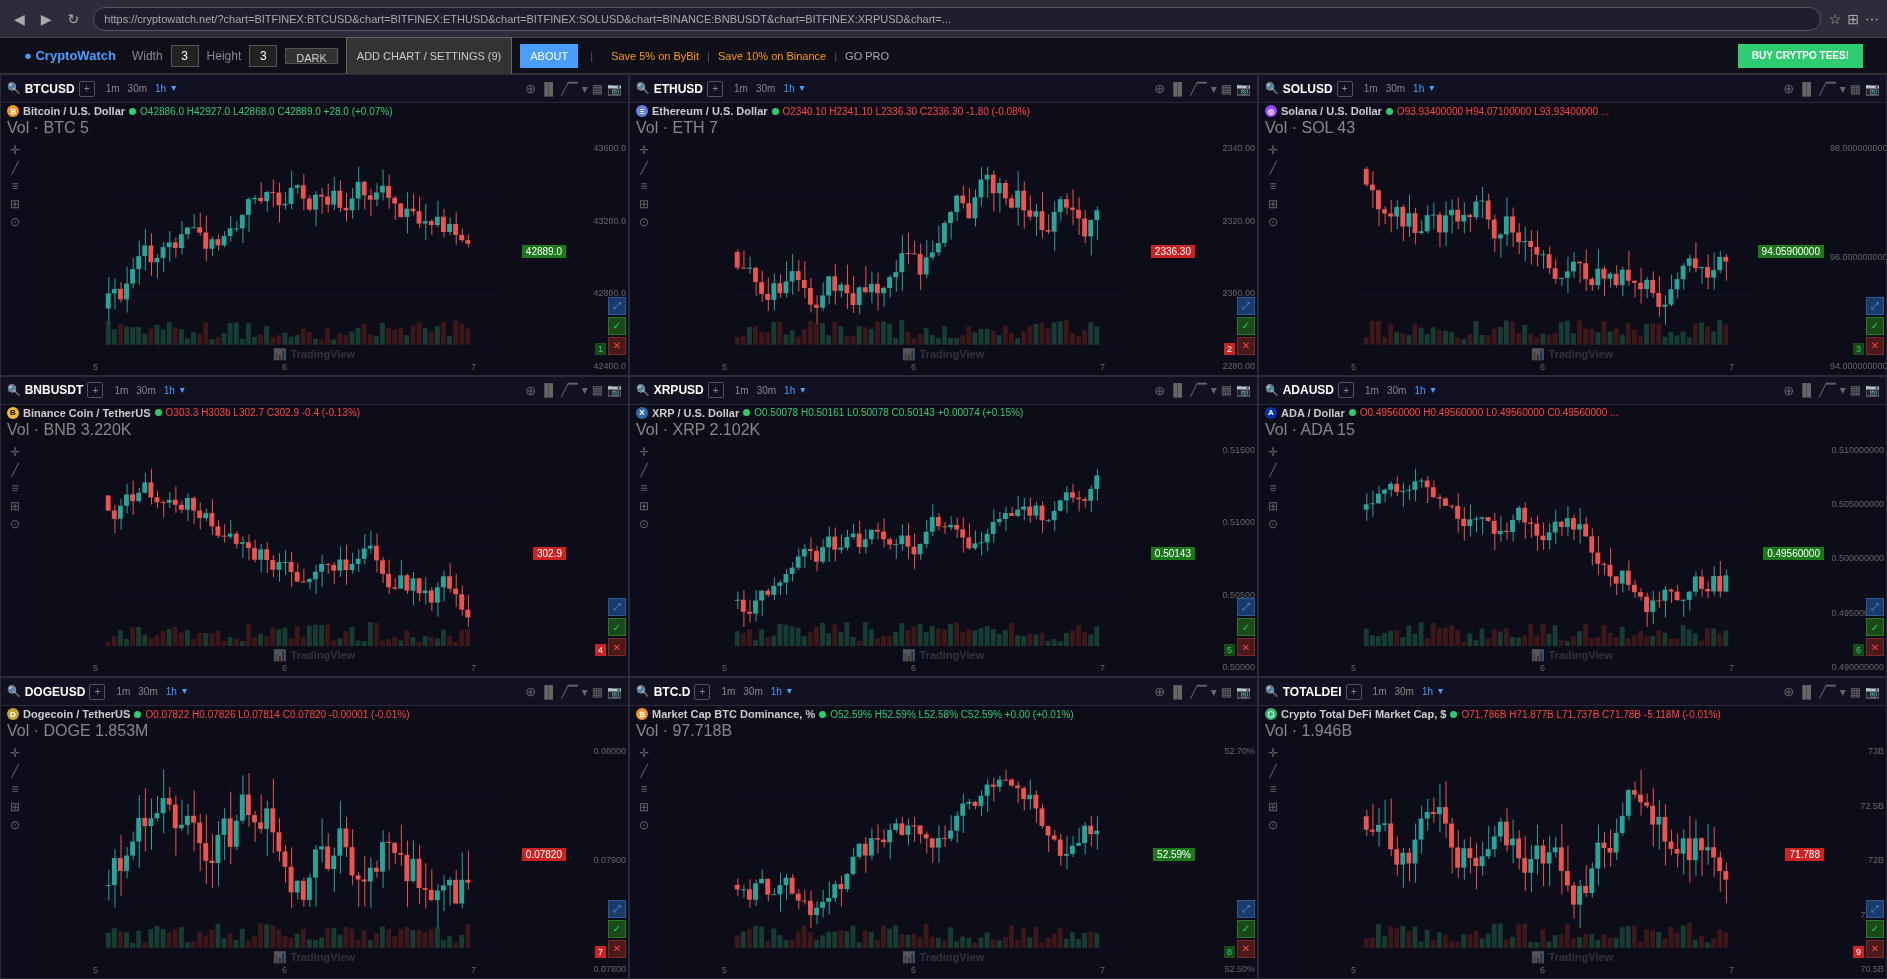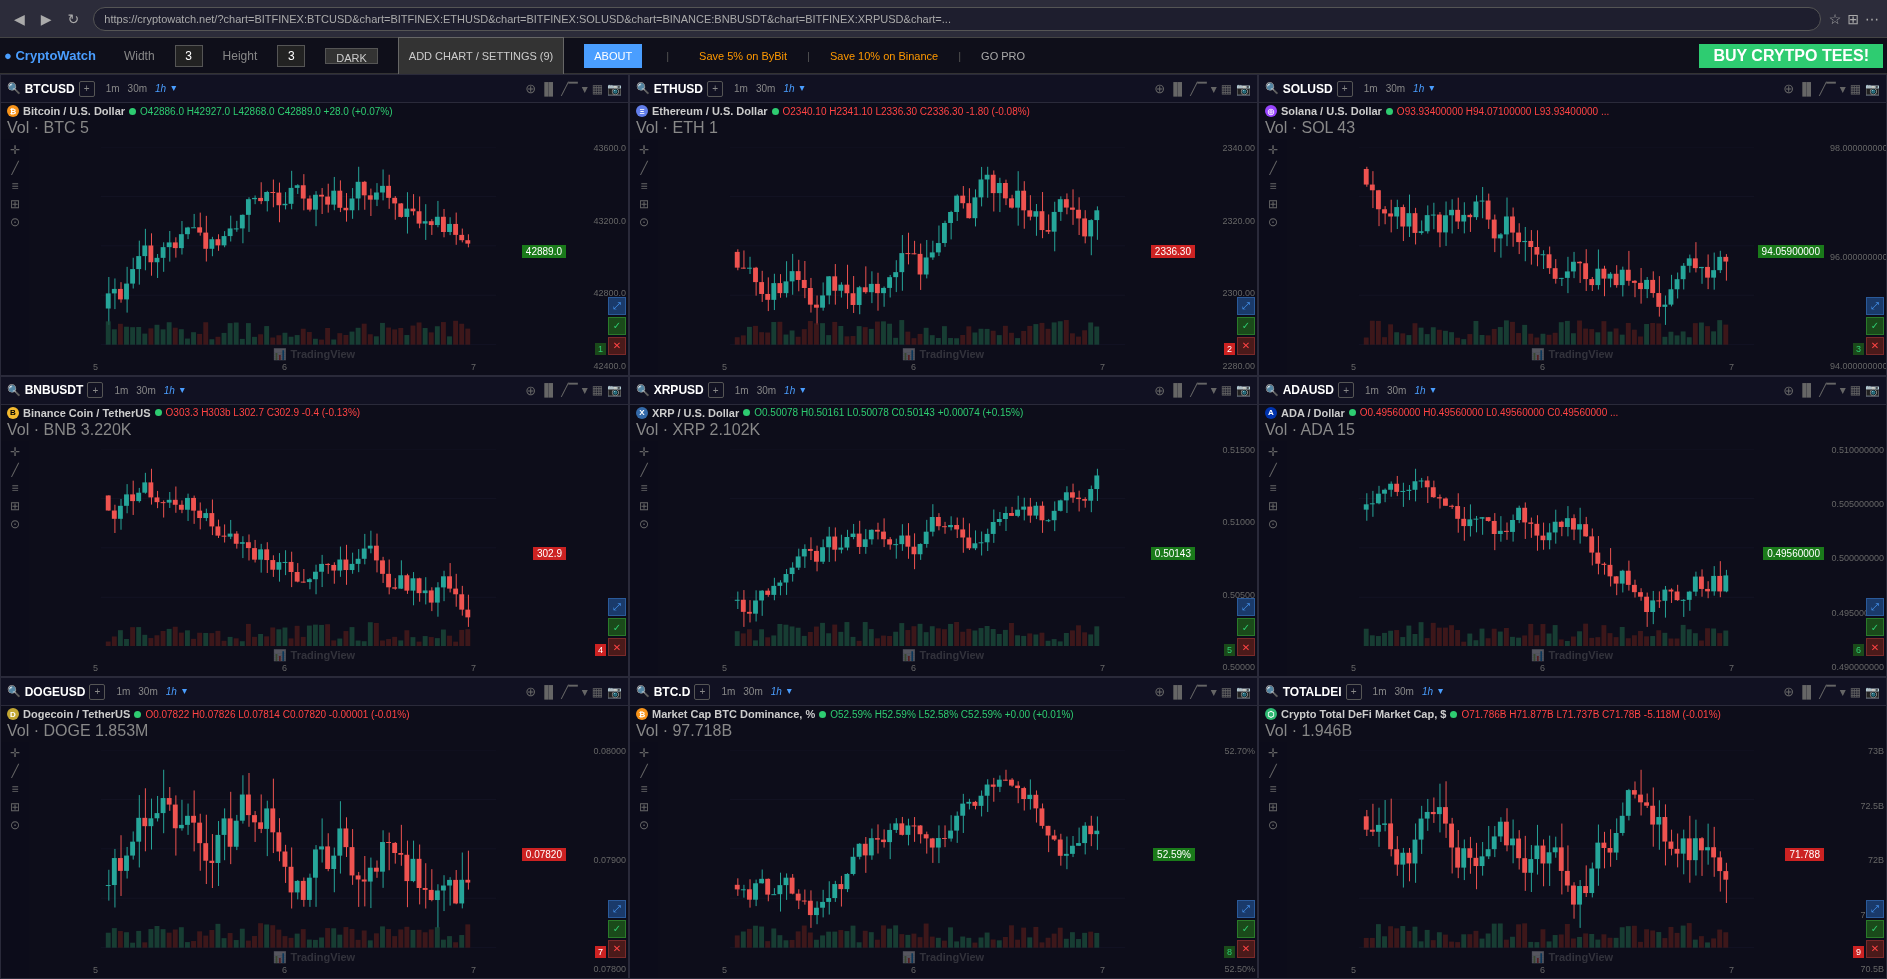--- a/index.html
+++ b/index.html
@@ -6,47 +6,47 @@
     body { background: #1a1a2e; color: #ccc; font-family: Arial, sans-serif; font-size: 11px; overflow: hidden; width: 1887px; height: 979px; }
 
     
     .browser-bar { background: #2c2c3a; height: 38px; display: flex; align-items: center; padding: 0 8px; gap: 8px; border-bottom: 1px solid #444; }
     .browser-nav { display: flex; gap: 4px; align-items: center; }
     .nav-btn { background: none; border: none; color: #aaa; font-size: 14px; cursor: pointer; padding: 2px 6px; }
     .address-bar { flex: 1; background: #1e1e2e; border: 1px solid #555; border-radius: 16px; height: 24px; display: flex; align-items: center; padding: 0 10px; color: #aaa; font-size: 11px; overflow: hidden; white-space: nowrap; }
     .browser-icons { display: flex; gap: 6px; align-items: center; color: #aaa; font-size: 14px; }
 
     
-    .app-toolbar { background: #0f0f1a; height: 36px; display: flex; align-items: center; padding: 0 4px; gap: 20px; border-bottom: 1px solid #333; }
+    .app-toolbar { background: #0f0f1a; height: 36px; display: flex; align-items: center; padding: 0 24px; gap: 8px; border-bottom: 1px solid #333; }
     .logo { color: #fff; font-weight: bold; font-size: 13px; margin-right: 8px; }
     .logo span { color: #4a9eff; }
     .toolbar-label { color: #888; font-size: 12px; }
     .toolbar-input { background: #222; border: 1px solid #555; color: #fff; width: 28px; height: 22px; text-align: center; font-size: 12px; }
     .btn-dark { background: #333; border: 1px solid #555; color: #ccc; padding: 3px 10px; font-size: 11px; cursor: pointer; height: 16px; }
     .btn-add-chart { background: #333; border: 1px solid #666; color: #ccc; padding: 3px 10px; font-size: 11px; cursor: pointer; height: 38px; }
     .btn-about { background: #4a9eff; border: none; color: #fff; padding: 3px 10px; font-size: 11px; cursor: pointer; height: 24px; }
     .btn-bybit { color: #f90; font-size: 11px; text-decoration: none; margin-left: 6px; }
     .btn-binance { color: #f90; font-size: 11px; text-decoration: none; }
     .btn-gopro { color: #aaa; font-size: 11px; text-decoration: none; }
-    .btn-buy { background: #2ecc71; border: none; color: #fff; padding: 3px 14px; font-size: 16px; font-weight: bold; cursor: pointer; height: 24px; margin-left: auto; }
+    .btn-buy { background: #2ecc71; border: none; color: #fff; padding: 3px 14px; font-size: 10px; font-weight: bold; cursor: pointer; height: 24px; margin-left: auto; }
 
     
     .charts-grid { display: grid; grid-template-columns: repeat(3, 1fr); grid-template-rows: repeat(3, 1fr); height: calc(979px - 38px - 36px); border-collapse: collapse; }
 
     
     .chart-panel { border: 1px solid #2a2a3a; display: flex; flex-direction: column; background: #0d0d1a; position: relative; overflow: hidden; }
 
     
     .chart-header { background: #111122; height: 28px; display: flex; align-items: center; padding: 0 6px; gap: 4px; border-bottom: 1px solid #2a2a3a; flex-shrink: 0; }
     .search-icon { color: #888; font-size: 11px; }
     .pair-name { color: #fff; font-weight: bold; font-size: 12px; }
     .add-btn { background: none; border: 1px solid #555; color: #888; width: 16px; height: 16px; font-size: 10px; cursor: pointer; display: flex; align-items: center; justify-content: center; border-radius: 2px; }
     .timeframe-group { display: flex; gap: 2px; margin-left: 4px; }
     .tf-btn { color: #888; font-size: 10px; cursor: pointer; padding: 1px 3px; }
-    .tf-btn.active { color: #4a9eff; font-style: italic; }
+    .tf-btn.active { color: #4a9eff; }
     .tf-dropdown { color: #4a9eff; font-size: 10px; cursor: pointer; }
     .header-icons { display: flex; gap: 4px; margin-left: auto; align-items: center; color: #666; font-size: 11px; }
     .icon-btn { cursor: pointer; color: #666; font-size: 12px; }
 
     
     .chart-info { background: #0d0d1a; padding: 2px 6px; font-size: 10px; color: #888; flex-shrink: 0; display: flex; align-items: center; gap: 4px; flex-wrap: wrap; }
     .coin-icon { width: 12px; height: 12px; border-radius: 50%; display: inline-flex; align-items: center; justify-content: center; font-size: 8px; font-weight: bold; flex-shrink: 0; }
     .coin-btc { background: #f7931a; color: #fff; }
     .coin-eth { background: #627eea; color: #fff; }
     .coin-sol { background: #9945ff; color: #fff; }
@@ -421,21 +421,21 @@
       </div>
     </div>
 
     <div class="chart-info">
       <span class="coin-icon coin-eth" style="background:#627eea">Ξ</span>
       <span class="chart-title">Ethereum / U.S. Dollar</span>
       <span class="live-dot"></span>
       <span class="ohlc-vals change-neg">O2340.10 H2341.10 L2336.30 C2336.30 -1.80 (-0.08%)</span>
     </div>
     <div class="chart-info" style="padding-top:0">
-      <span class="vol-line">Vol · ETH  1</span>
+      <span class="vol-line">Vol · ETH  7</span>
     </div>
 
     <div class="chart-body">
 
       <div class="chart-tools">
         <span class="tool-icon">✛</span>
         <span class="tool-icon">╱</span>
         <span class="tool-icon">≡</span>
         <span class="tool-icon">⊞</span>
         <span class="tool-icon">⊙</span>

